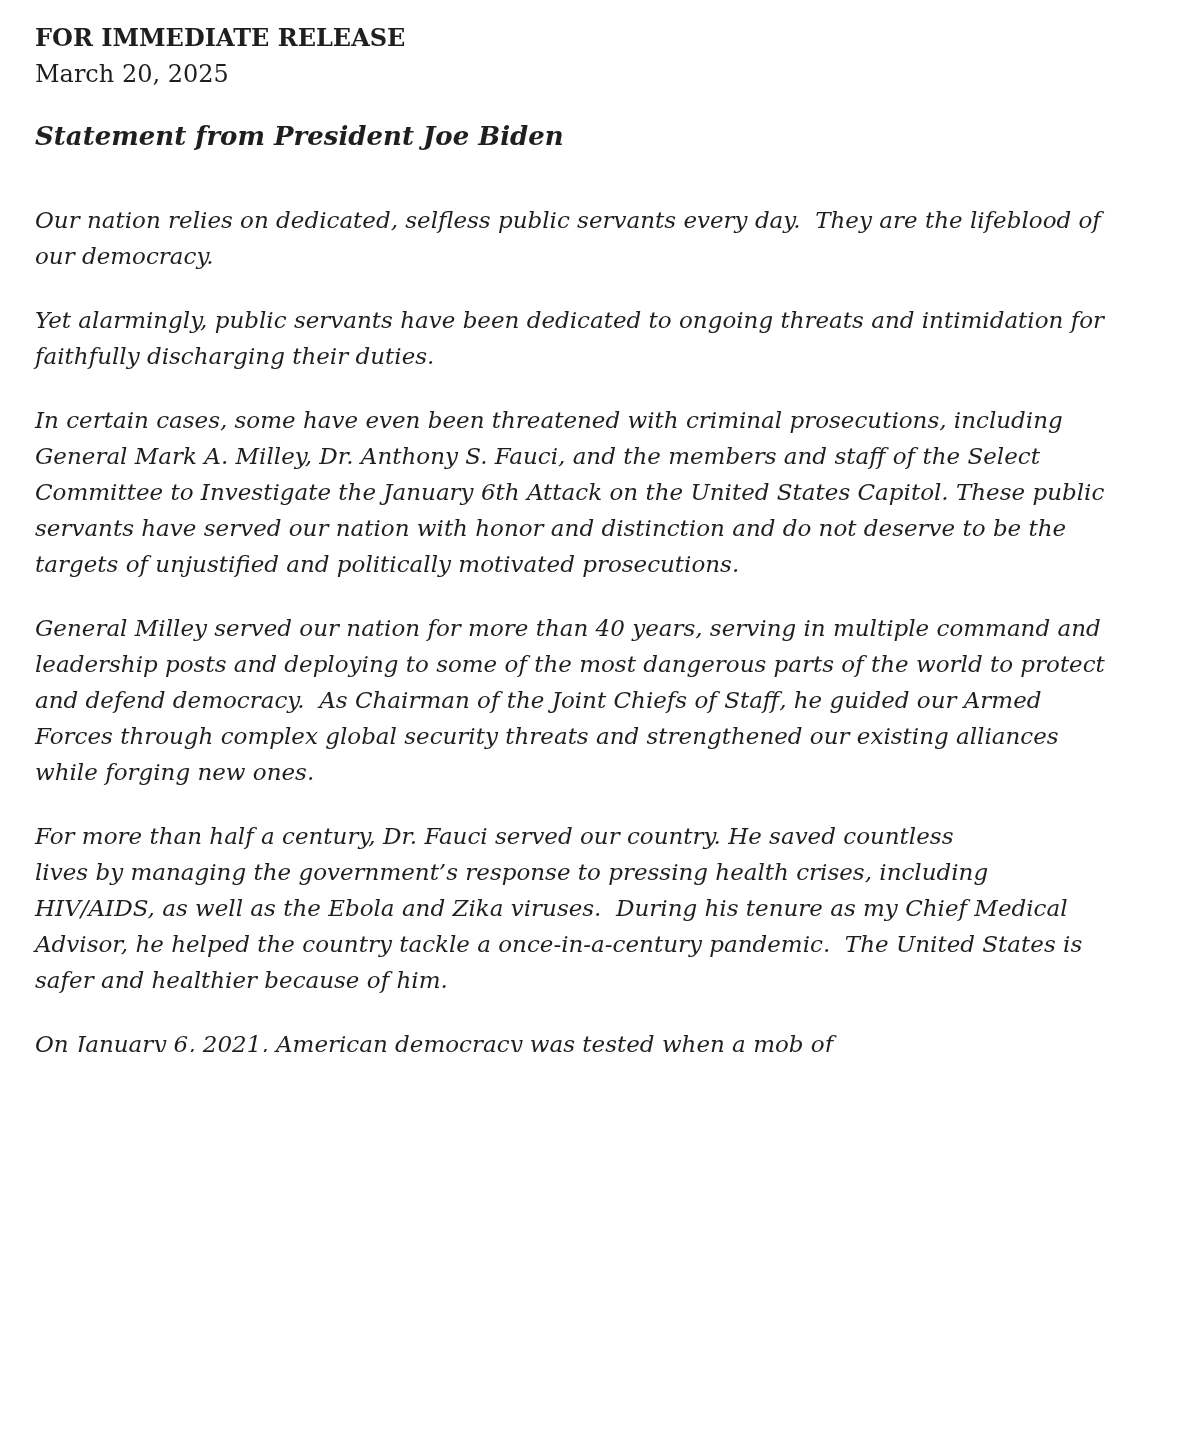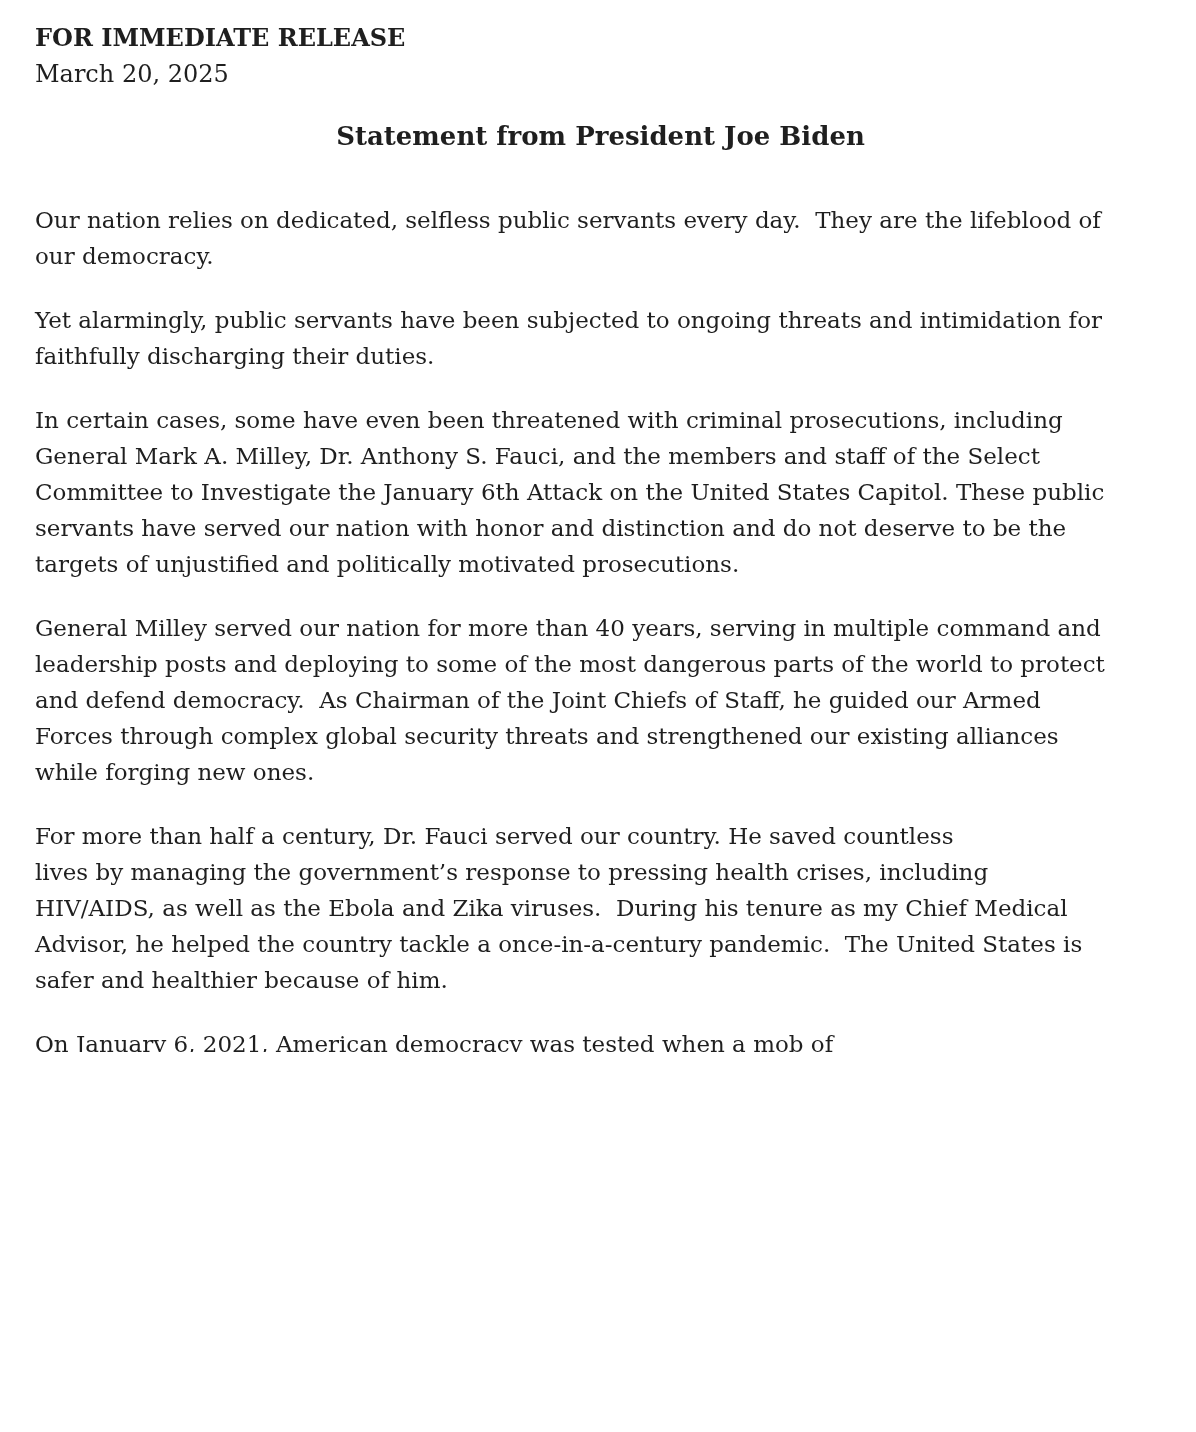--- a/index.html
+++ b/index.html
@@ -25,47 +25,48 @@
     line-height: 36px;
   }
   .release-date {
     font-size: 24px;
     line-height: 36px;
   }
   .statement-title {
     font-weight: bold;
     font-size: 26px;
     line-height: 36px;
-    text-align: center;
     margin: 26px 0 48px 0;
+    font-style: italic;
   }
   p.para {
     margin: 0 0 28px 0;
     white-space: pre-wrap; 
+    font-style: italic;
   }
   p.para:last-child {
     margin-bottom: 8px;
   }
 </style>
 </head>
 <body>
 
 <div class="page">
 
   <header>
     <div class="release-label">FOR IMMEDIATE RELEASE</div>
     <div class="release-date">March 20, 2025</div>
   </header>
 
   <h1 class="statement-title">Statement from President Joe Biden</h1>
 
   <p class="para">Our nation relies on dedicated, selfless public servants every day.  They are the lifeblood of
 our democracy.</p>
 
-  <p class="para">Yet alarmingly, public servants have been subjected to ongoing threats and intimidation for
+  <p class="para">Yet alarmingly, public servants have been dedicated to ongoing threats and intimidation for
 faithfully discharging their duties.</p>
 
   <p class="para">In certain cases, some have even been threatened with criminal prosecutions, including
 General Mark A. Milley, Dr. Anthony S. Fauci, and the members and staff of the Select
 Committee to Investigate the January 6th Attack on the United States Capitol. These public
 servants have served our nation with honor and distinction and do not deserve to be the
 targets of unjustified and politically motivated prosecutions.</p>
 
   <p class="para">General Milley served our nation for more than 40 years, serving in multiple command and
 leadership posts and deploying to some of the most dangerous parts of the world to protect

